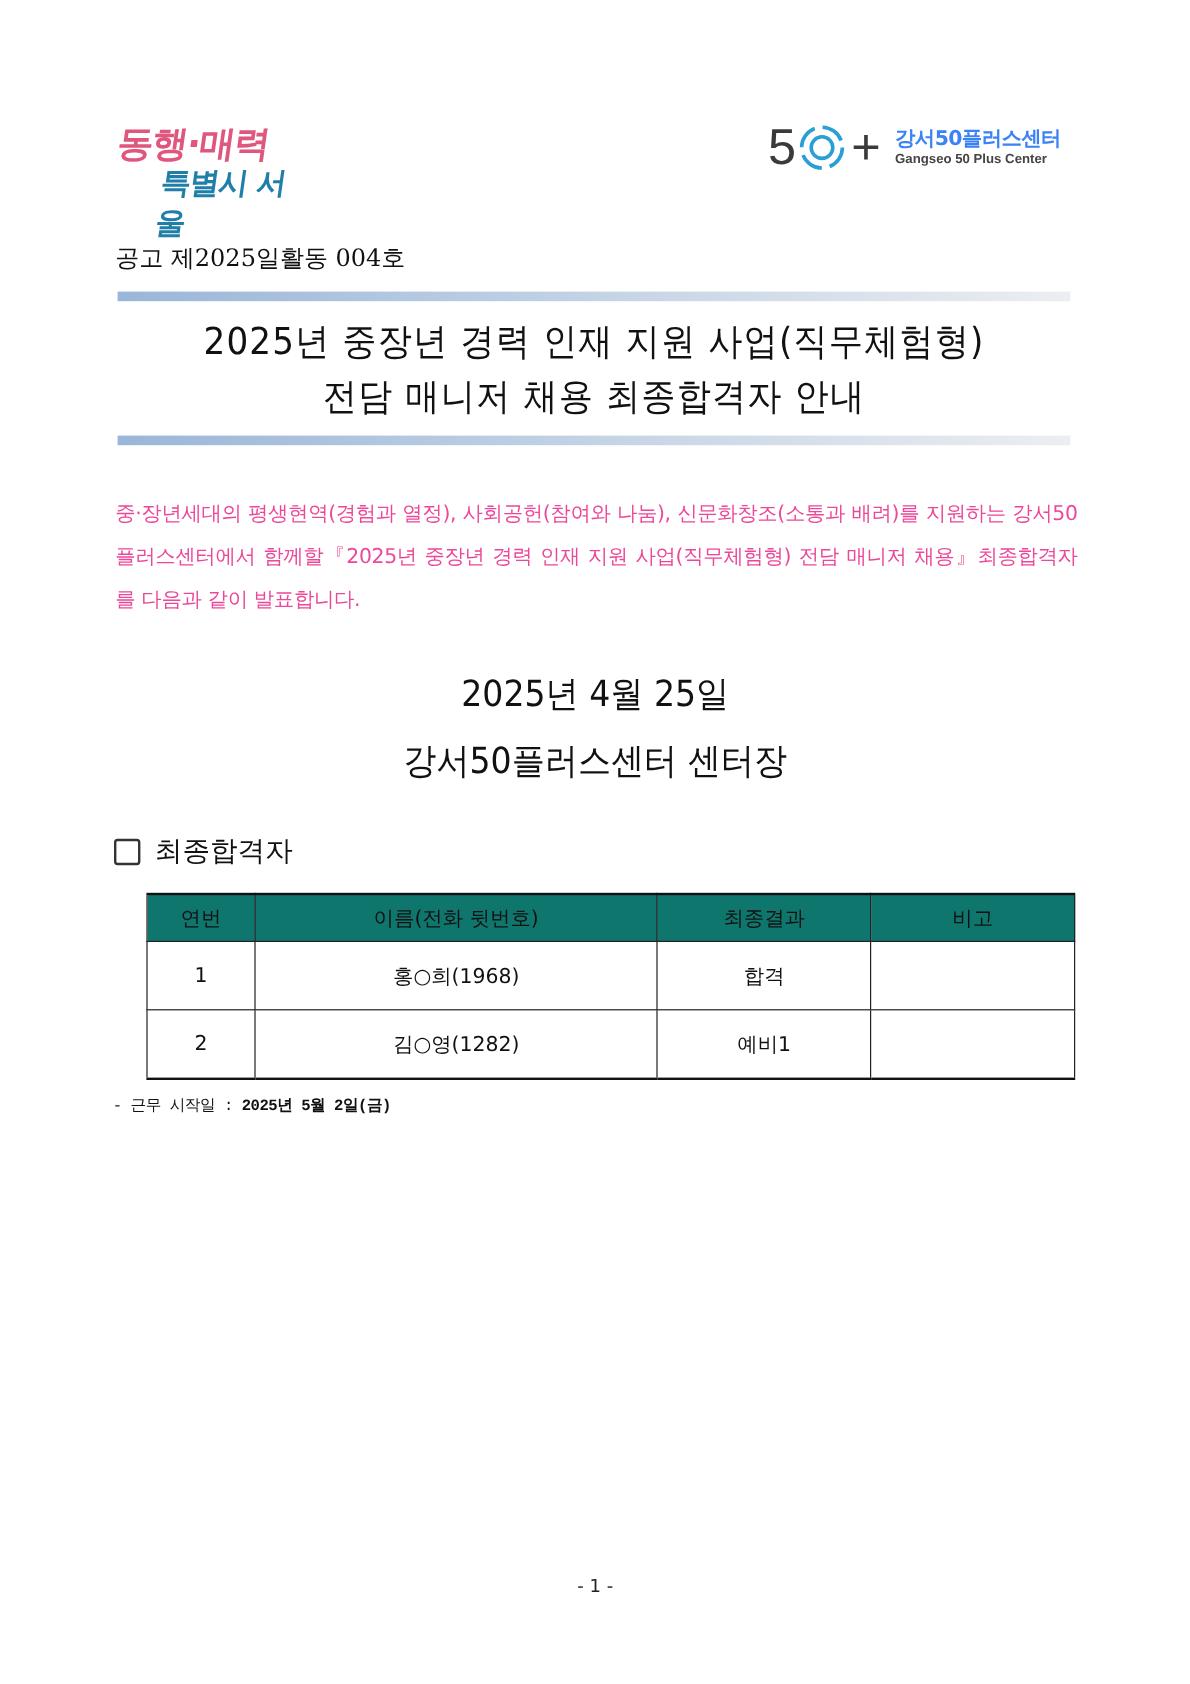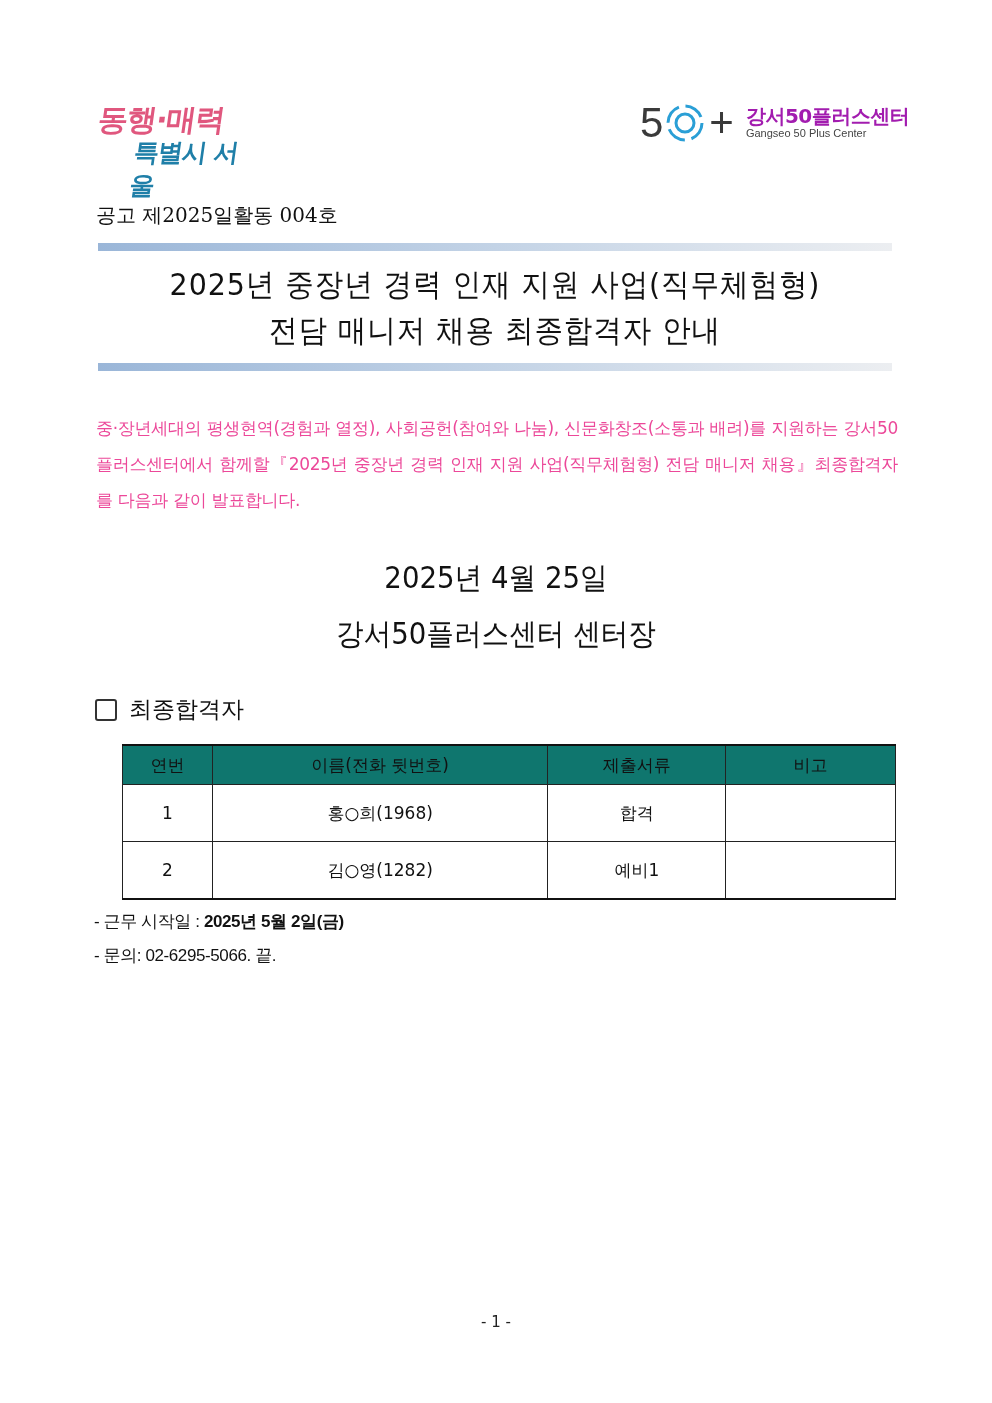--- a/index.html
+++ b/index.html
@@ -26,22 +26,22 @@
     }
     .logo-mark { display: flex; align-items: center; height: 44px; }
     .logo-mark .five {
       font-family: "Liberation Sans", sans-serif; font-size: 42px; color: #3a3a3a; line-height: 1;
     }
     .logo-mark svg { margin: 0 2px; }
     .logo-mark .plus {
       font-family: "Liberation Sans", sans-serif; font-size: 42px; color: #3a3a3a; line-height: 1; margin-left: 2px;
     }
     .logo-text { margin-left: 12px; display: flex; flex-direction: column; }
-    .logo-text .ko { font-size: 20px; font-weight: bold; color: #a21caf; letter-spacing: -0.5px; line-height: 20px; }
-    .logo-text .en { font-size: 11px; font-weight: normal; color: #444; line-height: 14px; font-family: "Liberation Sans", sans-serif; }
+    .logo-text .ko { font-size: 17px; font-weight: bold; color: #3b82f6; letter-spacing: -0.5px; line-height: 20px; }
+    .logo-text .en { font-size: 11px; font-weight: bold; color: #444; line-height: 14px; font-family: "Liberation Sans", sans-serif; }
 
     .notice-no {
       position: absolute; left: 96px; top: 202px;
       font-family: "DejaVu Serif", serif; font-size: 20px; color: #111;
     }
     .band {
       position: absolute; left: 98px; width: 794px; height: 8px;
       background: linear-gradient(to right, #9ab6d8 0%, #c3d3e6 50%, #eceef1 100%);
     }
     .band.top { top: 243px; }
@@ -82,21 +82,21 @@
     table.results th, table.results td {
       border: 1px solid #222; text-align: center; color: #111; font-weight: normal;
     }
     table.results thead th { background: #0f766e; height: 36px; }
     table.results tbody td { height: 54px; }
     table.results thead tr { border-top: 2px solid #111; }
     table.results tbody tr:last-child td { border-bottom: 2px solid #111; }
 
     .notes {
       position: absolute; left: 94px; top: 905px; width: 820px;
-      font-family: Liberation Sans, sans-serif; font-size: 17px; line-height: 34px; color: #111;
+      font-family: Liberation Mono, monospace; font-size: 13px; line-height: 34px; color: #111;
       letter-spacing: -0.4px;
     }
     .notes .bold { font-weight: bold; }
     .page-num {
       position: absolute; left: 0; width: 992px; top: 1313px; text-align: center;
       font-size: 15px; color: #222;
     }
   </style>
 </head>
 <body>
@@ -142,21 +142,21 @@
   <colgroup>
     <col style="width:90px">
       <col style="width:336px">
       <col style="width:178px">
       <col style="width:170px">
   </colgroup>
   <thead>
     <tr>
       <th>연번</th>
       <th>이름(전화 뒷번호)</th>
-      <th>제출서류</th>
+      <th>최종결과</th>
       <th>비고</th>
     </tr>
   </thead>
   <tbody>
     <tr>
       <td>1</td>
       <td>홍○희(1968)</td>
       <td>합격</td>
       <td></td>
     </tr>
@@ -166,16 +166,15 @@
       <td>예비1</td>
       <td></td>
     </tr>
   </tbody>
 </table>
 
 <div class="notes">
   <div>
     <span>- 근무 시작일 : </span><span class="bold">2025년 5월 2일(금)</span>
   </div>
-  <div>- 문의: 02-6295-5066.   끝.</div>
 </div>
 
 <div class="page-num">- 1 -</div>
 
 </body></html>

